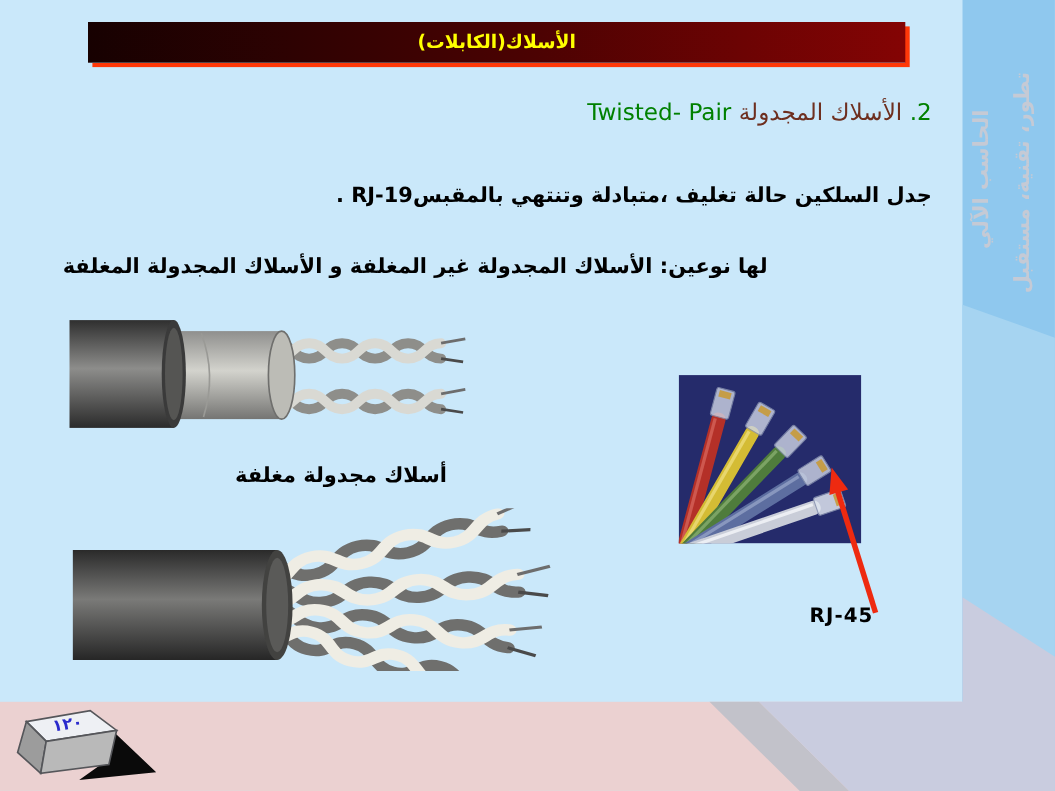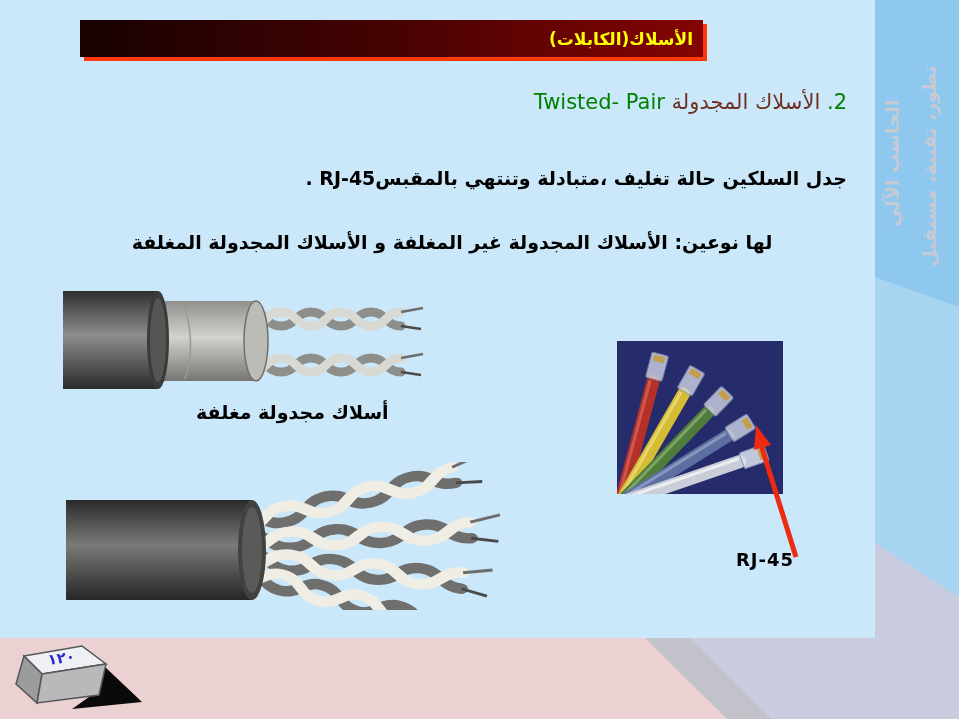--- a/index.html
+++ b/index.html
@@ -1,36 +1,36 @@
 <!DOCTYPE html>
 <html lang="ar"><head>
 <meta charset="utf-8">
 <style>
   html,body{margin:0;padding:0;}
   body{font-family:"DejaVu Sans",sans-serif;}
   #slide{position:relative;width:959px;height:719px;overflow:hidden;background:#cae8fa;}
   #bg{position:absolute;left:0;top:0;z-index:0;}
   .abs{position:absolute;}
   
-  .hdr{left:80px;top:20px;width:623px;height:37px;z-index:3;
+  .hdr{left:80px;top:20px;width:743px;height:37px;z-index:3;
        background:linear-gradient(to right,#170101,#2e0202 25%,#4c0202 55%,#6c0303 80%,#840404);
        box-shadow:4px 4px 0 #ff3808;
-       display:flex;align-items:center;justify-content:flex-start;direction:rtl;}
+       display:flex;align-items:center;justify-content:center;direction:rtl;}
   .hdr span{color:#ffff00;font-weight:bold;font-size:17px;padding:0 10px;}
   
   .heading{right:112px;top:90px;z-index:3;direction:rtl;font-size:21px;font-weight:normal;white-space:nowrap;}
   .heading .num,.heading .en{color:#008000;}
   .heading .ar{color:#6e2f1f;}
   
   .bodyline{z-index:3;direction:rtl;font-size:19px;font-weight:bold;color:#000;line-height:32px;white-space:normal;}
   .l1{left:58px;top:128px;width:790px;text-align:justify;text-align-last:justify;white-space:nowrap;}
   .l2{right:112px;top:162px;width:790px;text-align:right;}
-  .l3{right:112px;top:226px;width:790px;text-align:center;}
+  .l3{right:112px;top:226px;width:790px;text-align:left;}
   
-  .caption{z-index:3;font-size:19px;font-weight:bold;color:#000;text-align:left;direction:rtl;white-space:nowrap;}
+  .caption{z-index:3;font-size:19px;font-weight:bold;color:#000;text-align:center;direction:rtl;white-space:nowrap;margin-top:20px;}
   .cap1{left:196px;top:401px;width:228px;}
   .cap2{left:148px;top:606px;width:262px;}
   .rj45lbl{left:736px;top:549px;width:80px;z-index:4;font-size:18px;font-weight:bold;color:#000;letter-spacing:1px;}
   
   .side{z-index:2;font-size:19px;font-weight:bold;color:#c5cad5;text-align:center;transform:rotate(-90deg);white-space:nowrap;}
   .side1{left:819px;top:150px;width:150px;height:26px;}
   .side2{left:811px;top:153px;width:240px;height:26px;}
   .fig{z-index:2;}
 </style>
 </head>
@@ -78,21 +78,21 @@
       </g>
     </defs>
   </svg>
 
   <div class="abs hdr">
     <span>الأسلاك(الكابلات)</span>
   </div>
 
   <div class="abs heading"><span class="num">2.</span> <span class="ar">الأسلاك المجدولة</span> <span class="en">Twisted- Pair</span></div>
 
-  <div class="abs bodyline l2">جدل السلكين حالة تغليف ،متبادلة وتنتهي بالمقبسRJ-45 .</div>
+  <div class="abs bodyline l2">جدل السلكين حالة تغليف ،متبادلة وتنتهي بالمقبسRJ-19 .</div>
   <div class="abs bodyline l3">لها نوعين: الأسلاك المجدولة غير المغلفة  و  الأسلاك المجدولة  المغلفة</div>
 
   <svg class="abs fig" style="left:63px;top:281px" width="380" height="122">
     <use href="#tp" transform="translate(188,38)"></use>
     <use href="#tp" transform="translate(188,84)"></use>
     <rect x="58" y="20" width="135" height="80" fill="url(#gShield)"></rect>
     <ellipse cx="193" cy="60" rx="12" ry="40" fill="#bcbcb6" stroke="#6f6f6d" stroke-width="1.5"></ellipse>
     <path d="M120 22 q14 38 2 76" stroke="#9a9a96" stroke-width="1.5" fill="none"></path>
     <rect x="0" y="10" width="95" height="98" fill="url(#gJack)"></rect>
     <ellipse cx="95" cy="59" rx="11" ry="49" fill="#3a3a3a"></ellipse>

